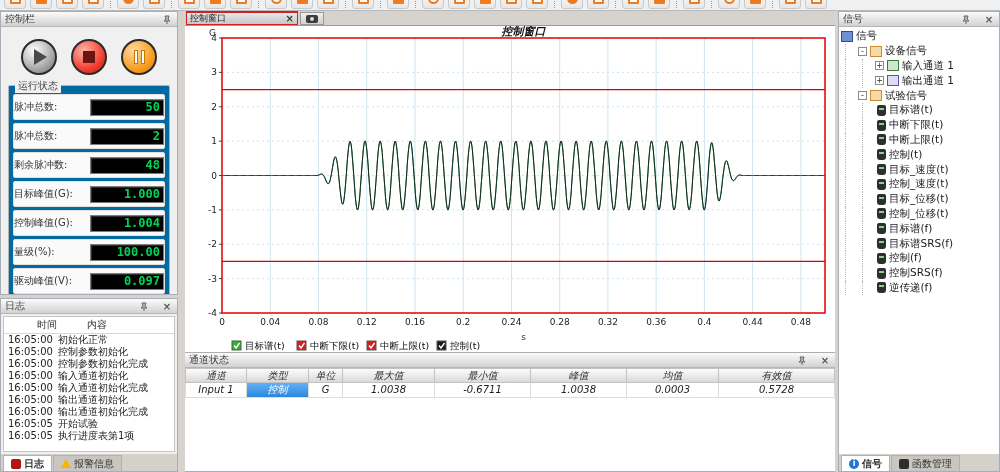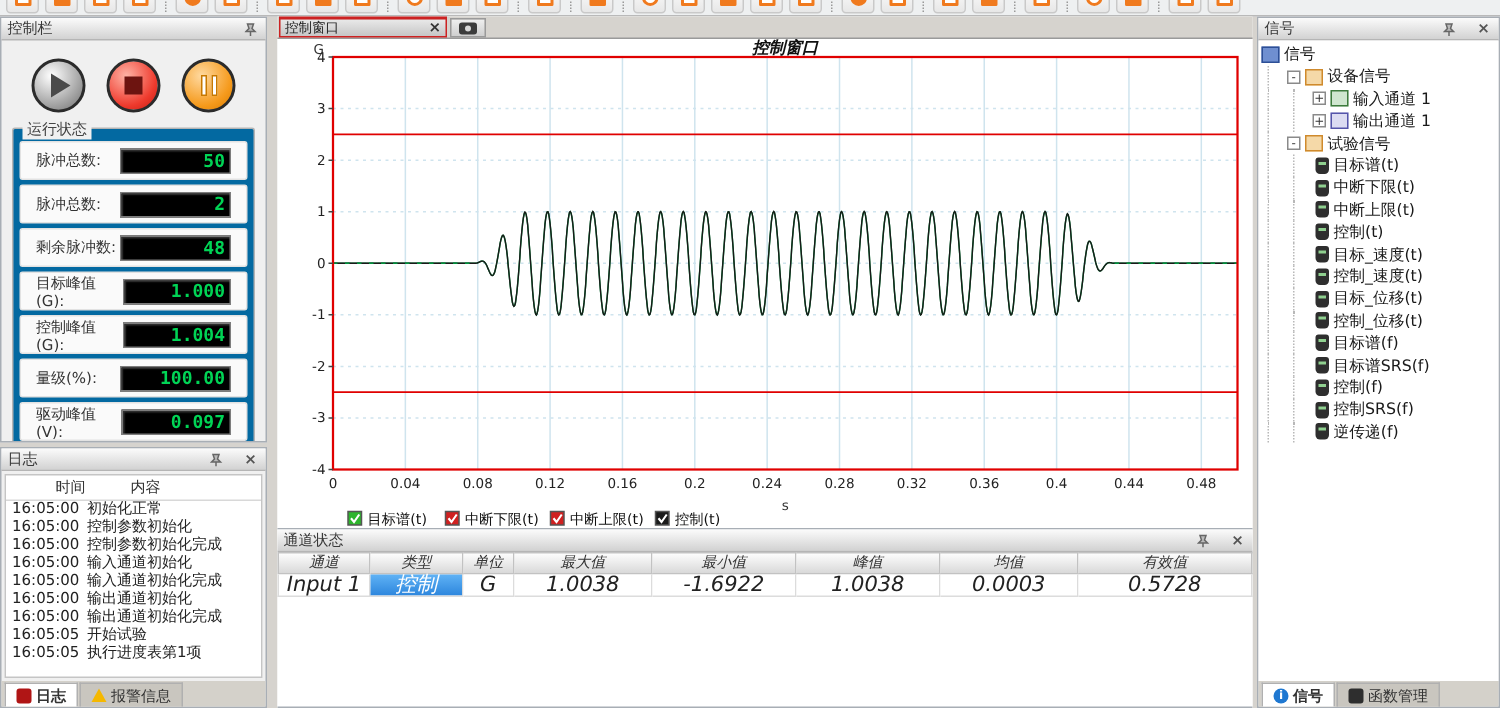--- a/index.html
+++ b/index.html
@@ -45,21 +45,21 @@
   .cbtn.stop  { background:radial-gradient(circle at 35% 30%,#ffb3a5,#ee3a2d 65%,#c21a10); }
   .cbtn.pause { background:radial-gradient(circle at 35% 30%,#ffd9a0,#f59a1c 65%,#d97b00); }
   .tri { width:0; height:0; border-left:13px solid #4a4a4a; border-top:8px solid transparent; border-bottom:8px solid transparent; margin-left:3px; }
   .sq  { width:12px; height:12px; background:#6d1410; }
   .bars{ display:flex; gap:3px; }
   .bars i { width:4px; height:14px; background:#fff; border:1px solid #c87800; }
 
   .fieldset { margin:0 3px; border:1px solid #b4b4b4; border-radius:2px; padding:2px 4px 4px; position:relative; background:#0369a1; }
   .fieldset .legend { position:absolute; top:-7px; left:6px; background:#f0f0f0; padding:0 3px; font-size:10px; color:#444; }
   .frow { display:flex; align-items:center; justify-content:space-between; height:26px;
-    background:#fafafa; border:1px solid #e2e2e2; border-radius:2px; margin-top:3px; padding:0 10px; }
+    background:#fafafa; border:1px solid #e2e2e2; border-radius:2px; margin-top:3px; padding:0 0; }
   .frow:first-of-type { margin-top:6px; }
   .flabel { font-size:10px; color:#333; }
   .fval { width:74px; height:17px; background:#000; border:1px solid #7d7d7d;
     box-shadow:inset 1px 1px 1px #333; color:#00d455; font-family:"DejaVu Sans Mono","Liberation Mono",monospace;
     font-size:12px; font-weight:bold; text-align:right; padding:0 3px; line-height:15px; }
 
   .hsplit { height:3px; }
 
   
   .log-panel { flex:1; min-height:0; }
@@ -90,21 +90,21 @@
 
   .chart-wrap { flex:none; height:326px; background:#fff; }
 
   
   .chan-panel { flex:1; border:1px solid #a8aeb5; border-left:none; border-right:none; background:#fff; display:flex; flex-direction:column; }
   .chan-table { flex:none; }
   .trow { display:flex;font-style:italic; }
   .th { background:linear-gradient(#fdfdfd,#d9d9d9); border:1px solid #c2c2c2; border-left:none;
     font-size:10px; color:#333; text-align:center; height:15px; line-height:14px; }
   .th:first-child { border-left:1px solid #c2c2c2; }
-  .td { border:1px solid #dcdcdc; border-top:none; border-left:none; font-size:14px; text-align:center; height:15px; line-height:14px; background:#fff; }
+  .td { border:1px solid #dcdcdc; border-top:none; border-left:none; font-size:10px; text-align:center; height:15px; line-height:14px; background:#fff; }
   .td:first-child { border-left:1px solid #dcdcdc; }
   .td.sel { background:linear-gradient(#5fb2f5,#2d86dd); color:#fff; }
 
   
   .sig-panel { flex:1; min-height:0; }
   .tree { flex:1; background:#fff; margin:0; overflow:hidden; padding:2px 0 0 2px; }
   .trow2 { display:flex; align-items:center; height:14.8px; white-space:nowrap; }
   .guide { width:13px; height:100%; flex:none; border-left:1px dotted #b8b8b8; margin-left:4px; }
   .expander { width:9px; height:9px; flex:none; border:1px solid #8a8a8a; background:#fff;
     font-size:8px; line-height:7px; text-align:center; color:#333; margin-right:3px; }
@@ -478,21 +478,21 @@
             <div class="th" style="width: 96px;">最小值</div>
             <div class="th" style="width: 96px;">峰值</div>
             <div class="th" style="width: 92px;">均值</div>
             <div class="th" style="width: 116px;">有效值</div>
           </div>
           <div class="trow">
             <div class="td" style="width: 62px;">Input 1</div>
             <div class="td sel" style="width: 62px;">控制</div>
             <div class="td" style="width: 34px;">G</div>
             <div class="td" style="width: 92px;">1.0038</div>
-            <div class="td" style="width: 96px;">-1.6922</div>
+            <div class="td" style="width: 96px;">-0.6711</div>
             <div class="td" style="width: 96px;">1.0038</div>
             <div class="td" style="width: 92px;">0.0003</div>
             <div class="td" style="width: 116px;">0.5728</div>
           </div>
         </div>
     </div>
   </div>
 
   <div class="vsplit2"></div>
 

